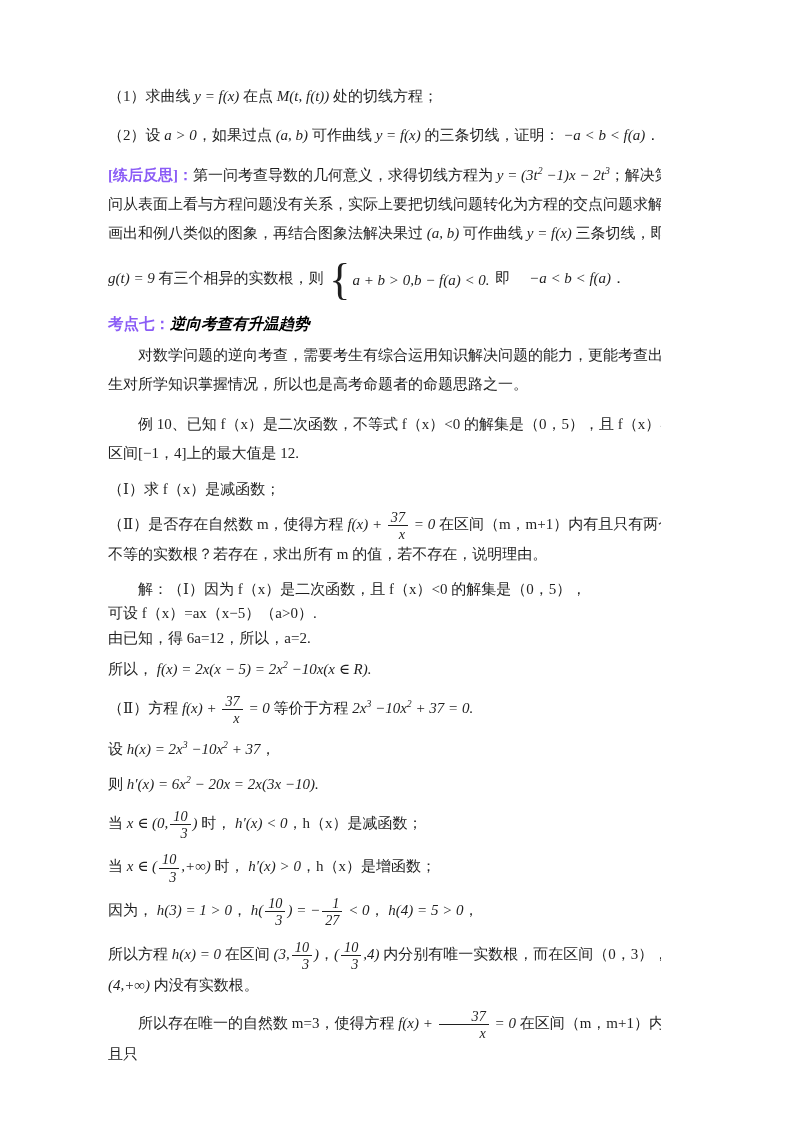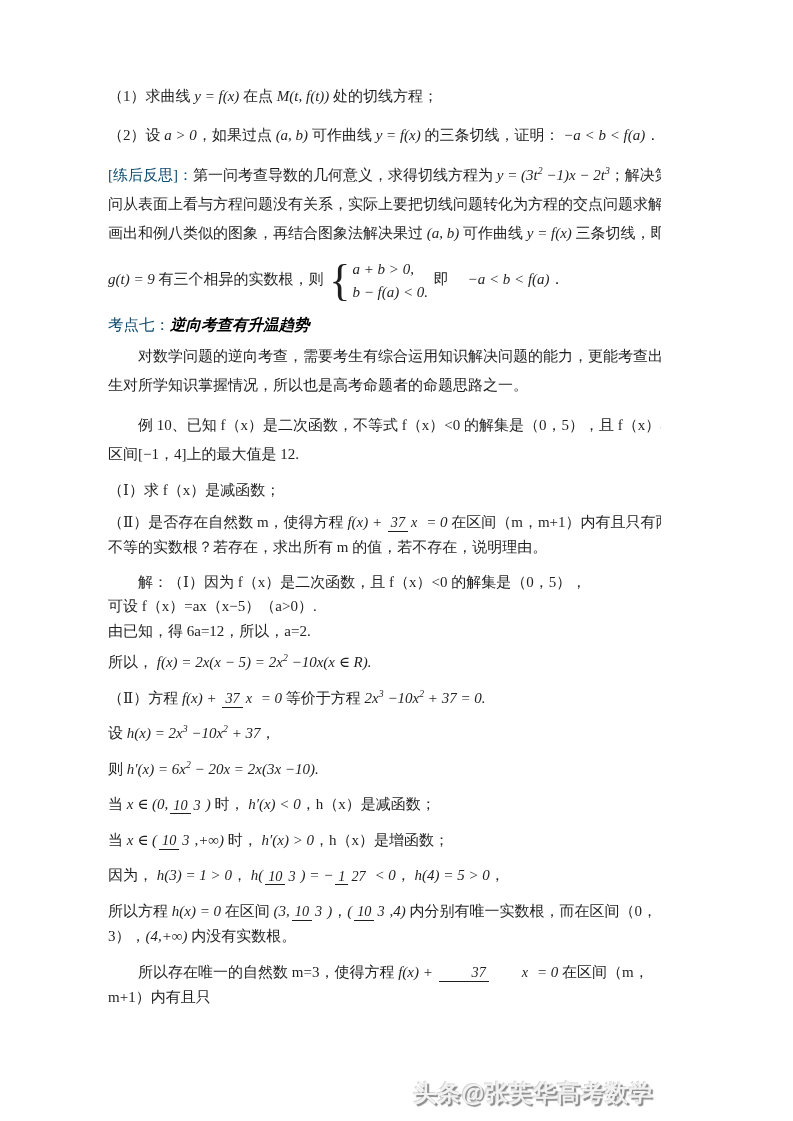--- a/index.html
+++ b/index.html
@@ -24,33 +24,33 @@
   .blk.heading{
     font-family:"Liberation Sans","DejaVu Sans",sans-serif;
     font-size:15.5px;line-height:1.6;
     margin:10px 0 4px;
     font-weight:bold;
   }
   .indent{text-indent:2em;}
   .t{font-style:normal;}
   .m{font-style:italic;font-family:"Liberation Serif","DejaVu Serif",serif;}
   sup.m{font-size:0.65em;}
-  .red{color:#0c4a6e;font-weight:normal;}
+  .red{color:#8b5cf6;font-weight:bold;}
   .redi{color:#000000;font-weight:bold;font-style:italic;}
   .frac{
-    display:inline-flex;flex-direction:row;
+    display:inline-flex;flex-direction:column;
     vertical-align:middle;text-align:right;
     font-style:italic;line-height:1.15;
     margin:0 2px;font-size:0.95em;
   }
   .frac .num{border-bottom:1px solid currentColor;padding:0 3px;display:block;}
   .frac .den{padding:0 3px;display:block;}
   .sys{display:inline-flex;align-items:center;vertical-align:middle;margin:0 2px;}
   .sys .brace{font-size:44px;line-height:1;font-weight:400;margin-right:2px;font-family:"Liberation Serif",serif;}
-  .sys .lines{display:inline-flex;flex-direction:column;font-style:italic;line-height:1.5;text-align:left;}
+  .sys .lines{display:inline-flex;font-style:italic;line-height:1.5;text-align:left;}
   .watermark{
     position:absolute;
     right:8px;bottom:12px;
     font-family:"Liberation Sans","DejaVu Sans",sans-serif;
     font-size:23px;font-weight:bold;letter-spacing:1px;
     color:#f2f2f2;
     text-shadow:2px 2px 1px #8a8a8a, -1px -1px 0 #d6d6d6;
   }
 </style>
 </head>
@@ -106,14 +106,13 @@
           <span class="den">3</span>
         </span><span class="m">)</span><span class="t">，</span><span class="m">(</span><span class="frac">
           <span class="num">10</span>
           <span class="den">3</span>
         </span><span class="m">,4)</span><span class="t"> 内分别有唯一实数根，而在区间（0，3），</span><span class="m">(4,+∞)</span><span class="t"> 内没有实数根。</span></div>
       <div class="blk formula indent"><span class="t">所以存在唯一的自然数 m=3，使得方程 </span><span class="m">f(x) + </span><span class="frac">
           <span class="num">37</span>
           <span class="den">x</span>
         </span><span class="m"> = 0</span><span class="t"> 在区间（m，m+1）内有且只</span></div>
     </main>
-  <div class="watermark">头条@张芙华高考数学</div>
 </div>
 
 </body></html>

